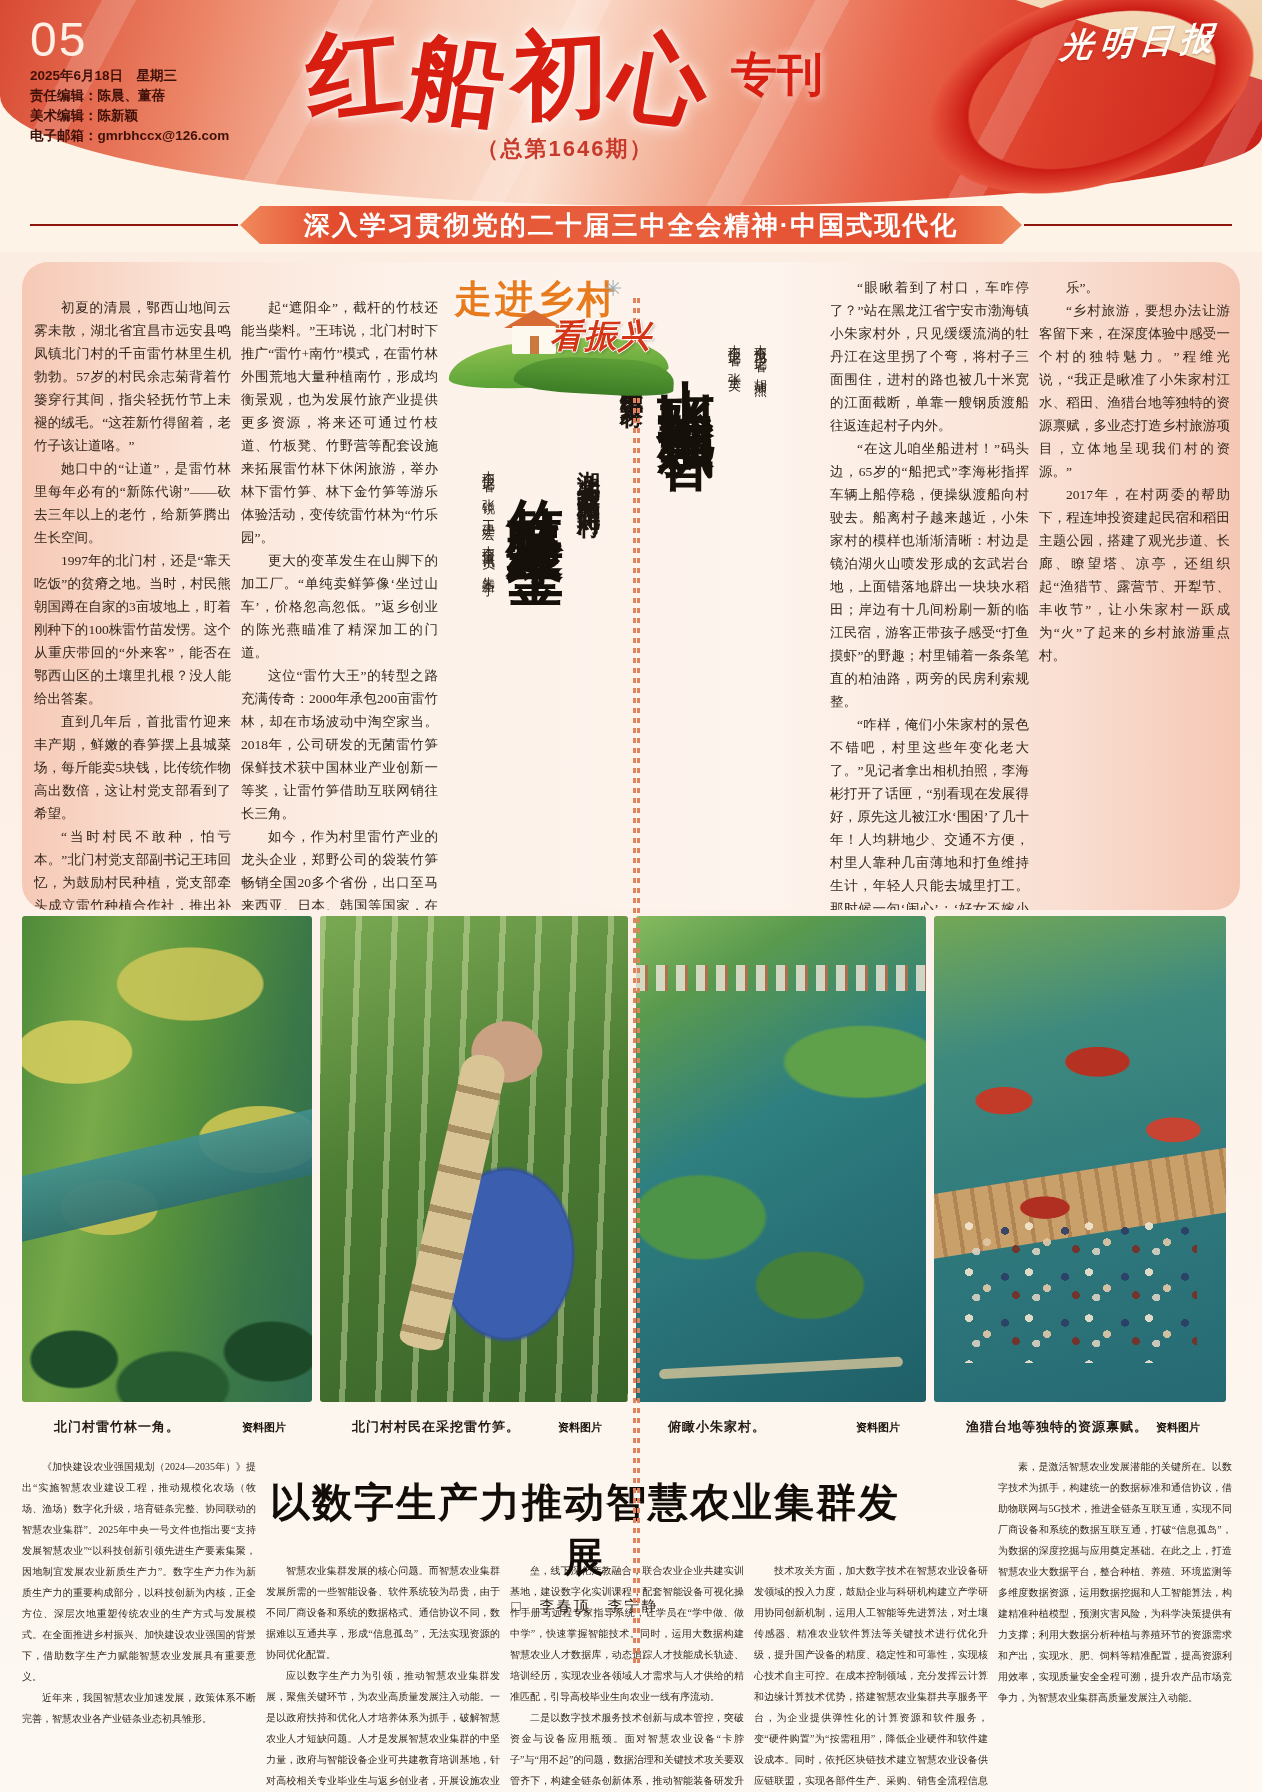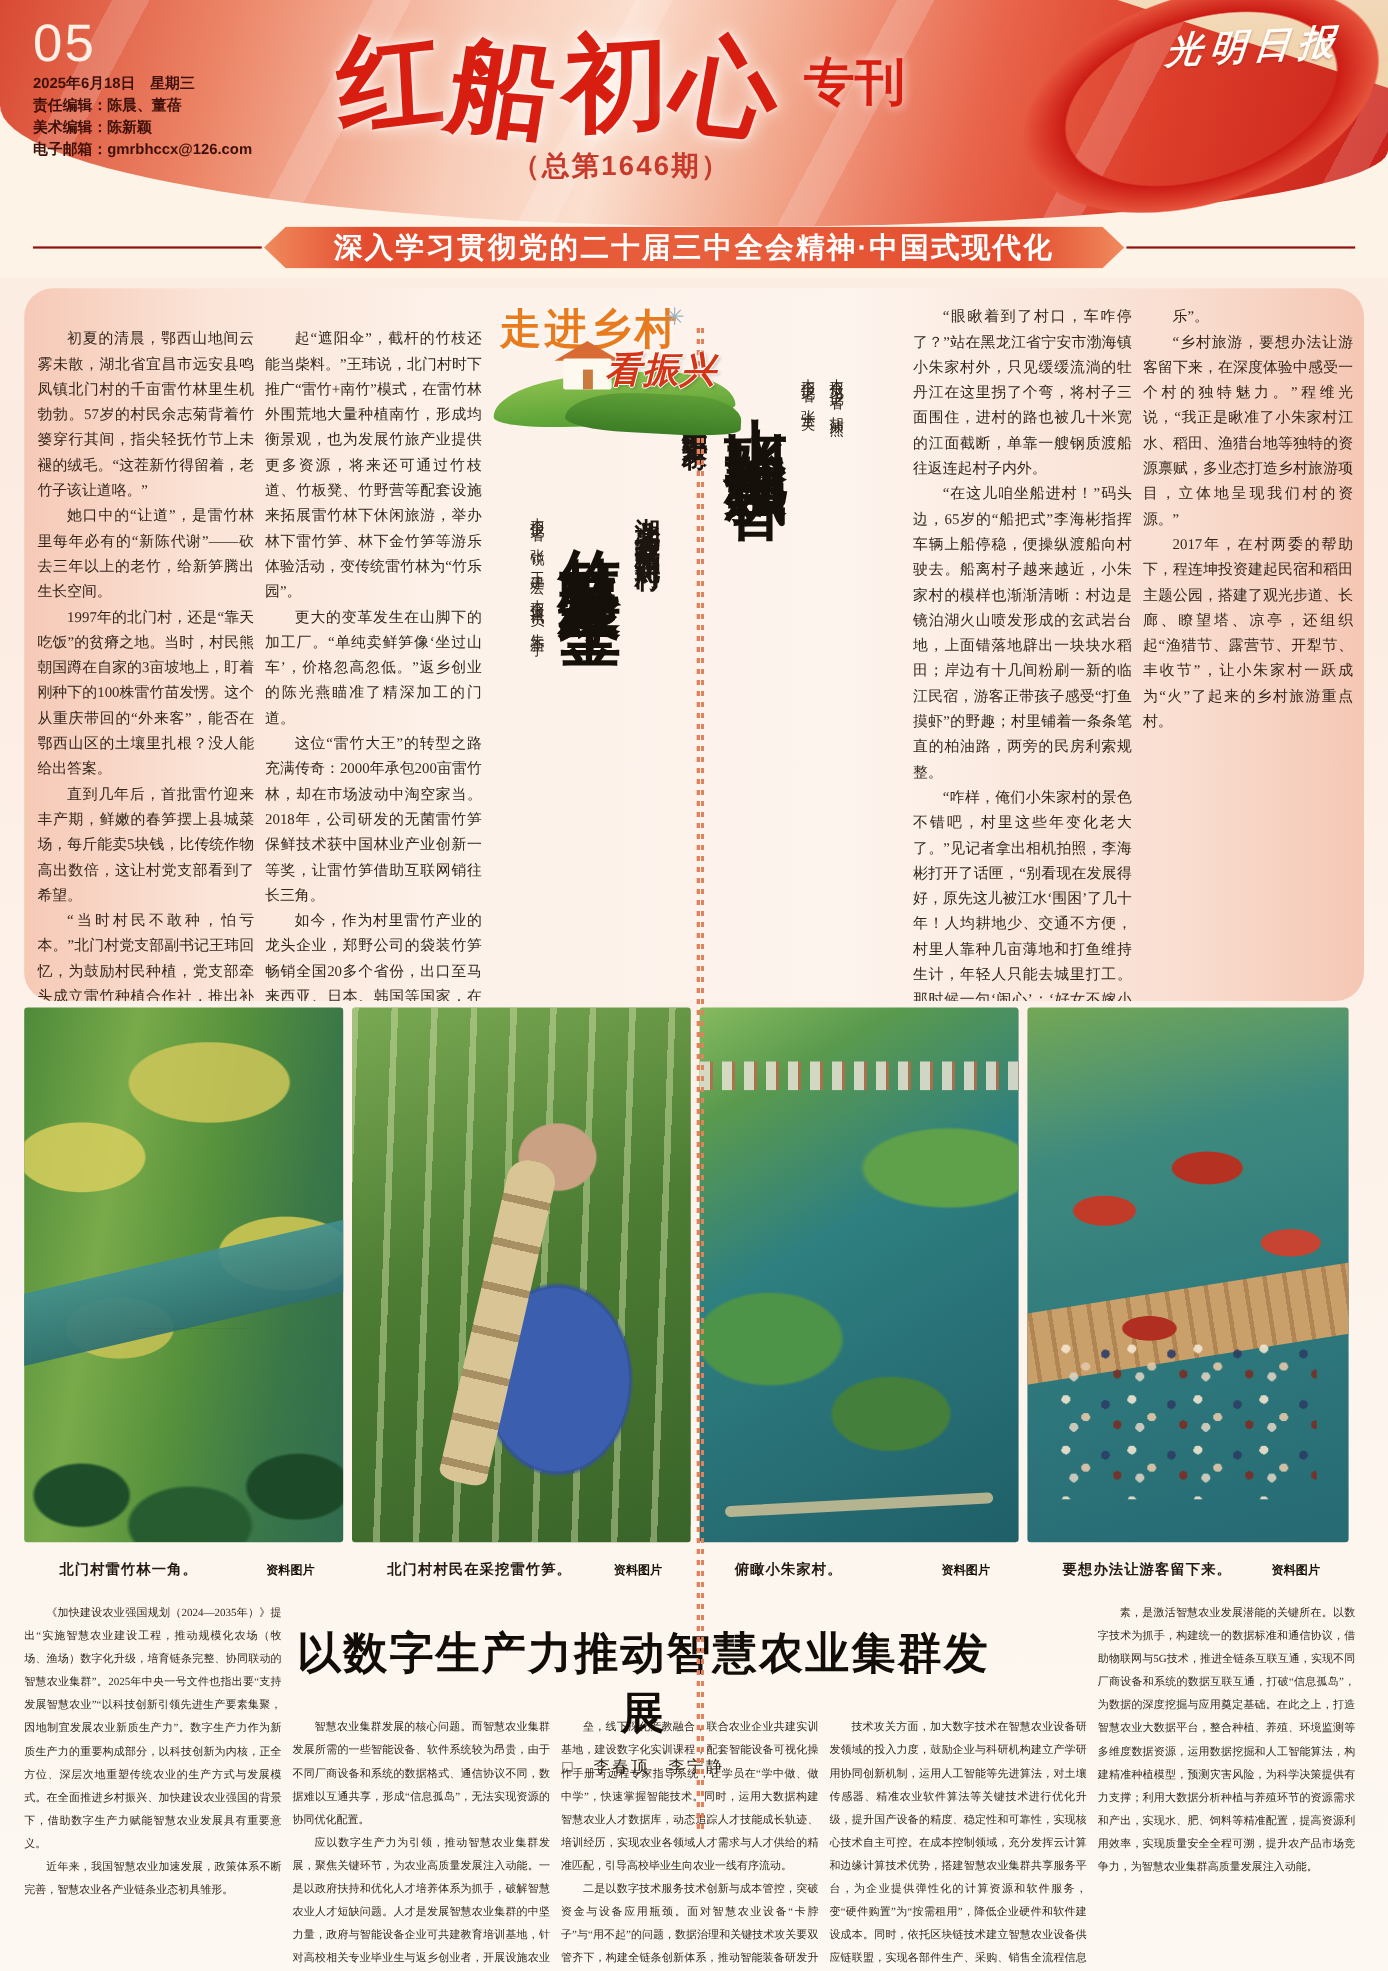--- a/index.html
+++ b/index.html
@@ -26,21 +26,21 @@
   .mast-row{white-space:nowrap;}
   .mast-title{display:inline-block;font-size:96px;font-weight:900;color:#d71e10;letter-spacing:6px;line-height:100px;
     text-shadow:0 0 16px rgba(255,255,255,.95),0 0 5px rgba(255,255,255,.85);transform:skewX(-4deg);}
   .mast-title .ch{display:inline-block;}
   .mast-title .ch:nth-child(1){transform:rotate(-7deg) translateY(-2px);}
   .mast-title .ch:nth-child(2){transform:rotate(5deg) translateY(6px);}
   .mast-title .ch:nth-child(3){transform:rotate(-4deg);}
   .mast-title .ch:nth-child(4){transform:rotate(6deg) translateY(5px);}
   .mast-suffix{display:inline-block;font-family:"Liberation Sans","DejaVu Sans",sans-serif;font-size:46px;font-weight:900;color:#d71e10;
     margin-left:16px;vertical-align:18px;text-shadow:0 0 10px rgba(255,255,255,.9);}
-  .mast-issue{margin-top:8px;font-family:"Liberation Sans","DejaVu Sans",sans-serif;font-size:25px;font-weight:700;color:#c6392b;letter-spacing:2px;}
+  .mast-issue{margin-top:8px;font-family:"Liberation Sans","DejaVu Sans",sans-serif;font-size:22px;font-weight:700;color:#c6392b;letter-spacing:2px;}
   .paper-logo{position:absolute;right:42px;top:20px;z-index:4;color:#fffdf8;font-size:33px;font-weight:700;font-style:italic;
     letter-spacing:7px;transform:rotate(-3deg) skewX(-8deg);text-shadow:0 1px 2px rgba(120,10,5,.35);}
   .theme-banner{position:absolute;left:0;right:0;bottom:8px;display:flex;align-items:center;z-index:3;padding:0 30px;}
   .hline{flex:1;height:2px;background:#8f1410;}
   .band{width:782px;height:38px;margin:0 2px;display:flex;align-items:center;justify-content:center;
     background:linear-gradient(90deg,#f08a5c 0%,#e34c2e 12%,#e8603d 50%,#e34c2e 88%,#f08a5c 100%);
     clip-path:polygon(20px 0,calc(100% - 20px) 0,100% 50%,calc(100% - 20px) 100%,20px 100%,0 50%);}
   .band span{font-family:"Liberation Sans","DejaVu Sans",sans-serif;font-size:26px;font-weight:900;color:#ffffff;letter-spacing:2px;}
   
   .main{position:relative;padding:10px 22px 0;}
@@ -250,21 +250,21 @@
     </div>
     <div class="cap cw2">
       <span class="ctext">北门村村民在采挖雷竹笋。</span>
       <span class="credit">资料图片</span>
     </div>
     <div class="cap cw3">
       <span class="ctext">俯瞰小朱家村。</span>
       <span class="credit">资料图片</span>
     </div>
     <div class="cap cw4">
-      <span class="ctext">要想办法让游客留下来。</span>
+      <span class="ctext">渔猎台地等独特的资源禀赋。</span>
       <span class="credit">资料图片</span>
     </div>
   </div>
 </div>
 
 <div class="bottom">
   <div class="bottom-head">
     <div class="btitle">以数字生产力推动智慧农业集群发展</div>
     <div class="bby">□　李春顶　李宁静</div>
   </div>

